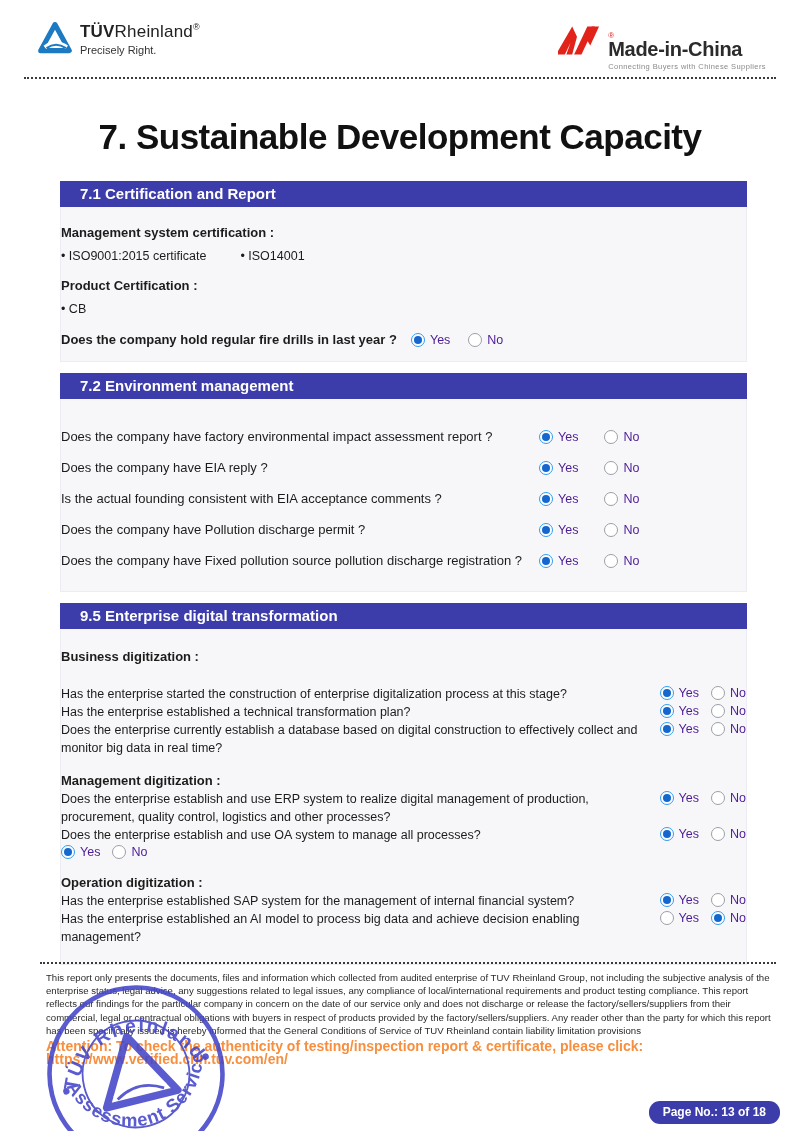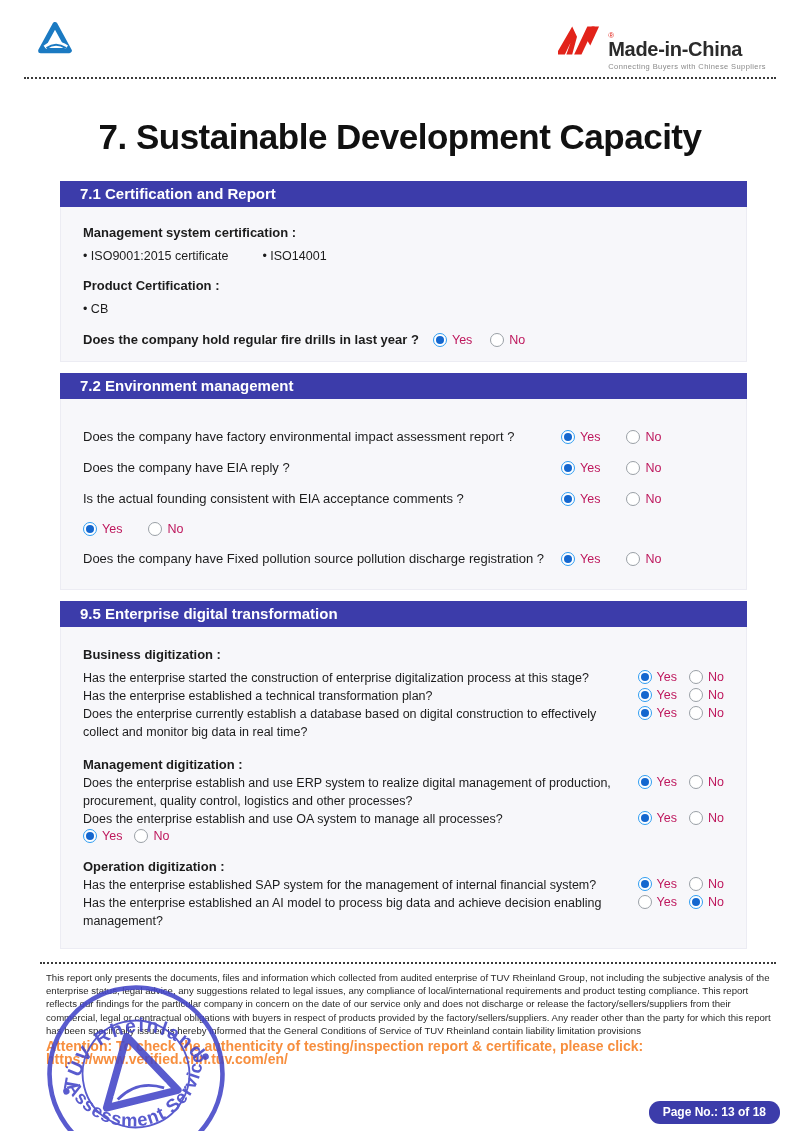--- a/index.html
+++ b/index.html
@@ -19,47 +19,47 @@
   .mic-words .tagline { font-size:7.5px; color:#8a8a8a; letter-spacing:0.4px; margin-top:1px; }
   .mic-reg { color:#e2231a; font-size:8px; margin-top:-2px; }
   .dotted { border-bottom:2px dotted #3a3a3a; margin:0 24px; }
 
   
   .page-title { text-align:center; font-size:35px; font-weight:700; color:#111; margin:38px 0 24px; letter-spacing:-0.5px; }
 
   
   .section { margin:0 53px 11px 60px; }
   .sec-head { background:#3c3caa; color:#fff; font-size:15px; font-weight:700; padding:4px 20px 5px; }
-  .sec-body { background:#f7f7fa; border:1px solid #ececf3; border-top:none; padding:8px 22px 14px; font-size:13px; }
+  .sec-body { background:#f7f7fa; border:1px solid #ececf3; border-top:none; padding:8px 0 14px; font-size:13px; }
 
   .blabel { font-weight:700; margin-top:10px; font-size:13px; }
   .bullets { display:flex; gap:34px; margin-top:9px; font-size:12.5px; }
   .bullet::before { content:"\2022  "; }
 
   
   .radio { display:inline-flex; align-items:center; gap:5px; cursor:pointer; }
   .rdot { width:14px; height:14px; border-radius:50%; border:1.5px solid #9aa0a6; background:#fff; position:relative; flex:none; }
   .radio.checked .rdot { border-color:#2e9df2; }
   .radio.checked .rdot::after { content:""; position:absolute; inset:2px; border-radius:50%; background:#1467cf; }
-  .rlabel { font-size:12.5px; color:#be185d; }
+  .rlabel { font-size:12.5px; color:#4c1d95; }
 
   
   .fire-row { display:flex; align-items:center; gap:14px; margin-top:16px; }
   .fire-row .qtext { font-weight:700; }
   .fire-row .radios { display:flex; gap:18px; }
 
   
   .row72 { display:flex; align-items:center; margin-top:15px; }
   .row72:first-of-type { margin-top:22px; }
   .row72 .qtext { width:478px; font-weight:400; line-height:16px; }
   .row72 .radios { display:flex; gap:26px; }
 
   
   .group { margin-top:12px; }
-  .group-label { font-weight:700; font-size:13px; margin-bottom:7px; }
+  .group-label { font-weight:700; font-size:13px; margin-bottom:21px; }
   .row73 { display:flex; align-items:flex-start; }
   .row73 .qtext { flex:1; font-size:12.5px; line-height:18px; font-weight:400; padding-right:8px; }
   .row73 .radios { display:flex; gap:12px; margin-top:1px; white-space:nowrap; }
 
   
   .footer { position:absolute; left:16px; right:0; top:962px; }
   .disclaimer { margin:7px 26px 0 30px; font-size:9.6px; line-height:13.2px; color:#2a2a2a; }
   .attention { margin:3px 26px 0 30px; font-size:14px; line-height:13px; font-weight:700; color:#f78f3f; }
 
   .stamp { position:absolute; left:28px; top:20px; width:184px; height:184px; opacity:0.88; transform:rotate(-14deg); pointer-events:none; }
@@ -72,20 +72,24 @@
 <div class="page">
 
   <div class="masthead">
     <div class="tuv-logo">
       <span>
         <svg width="34" height="32" viewBox="0 0 40 38">
           <path d="M20 3 L37 34 L3 34 Z" fill="none" stroke="#1b7ac2" stroke-width="6" stroke-linejoin="round"></path>
           <path d="M8 30 Q20 20 34 30" fill="none" stroke="#fff" stroke-width="5"></path>
           <path d="M10 31 Q21 23 33 31" fill="none" stroke="#1b7ac2" stroke-width="2.5"></path>
         </svg>
+      </span>
+      <span class="tuv-words">
+        <span class="brand"><b>TÜV</b><span>Rheinland</span><span class="reg">®</span></span>
+        <div class="tagline">Precisely Right.</div>
       </span>
     </div>
     <div class="mic-logo">
       <span>
         <svg width="44" height="34" viewBox="0 0 60 46">
           <path d="M2 44 L20 6 L28 20 L24 44 L16 44 L20 28 L14 44 Z" fill="#e2231a" transform="skewX(-6)"></path>
           <path d="M22 44 L40 6 L50 6 L32 44 Z" fill="#e2231a"></path>
           <path d="M38 22 L46 6 L56 6 L44 32 Z" fill="#e2231a"></path>
         </svg>
       </span>
@@ -164,20 +168,21 @@
               <span class="rdot"></span>
               <span class="rlabel">Yes</span>
             </span>
           <span class="radio">
               <span class="rdot"></span>
               <span class="rlabel">No</span>
             </span>
         </span>
       </div>
       <div class="row72">
+        <span class="qtext">Does the company have Pollution discharge permit ?</span>
         <span class="radios">
           <span class="radio checked">
               <span class="rdot"></span>
               <span class="rlabel">Yes</span>
             </span>
           <span class="radio">
               <span class="rdot"></span>
               <span class="rlabel">No</span>
             </span>
         </span>

